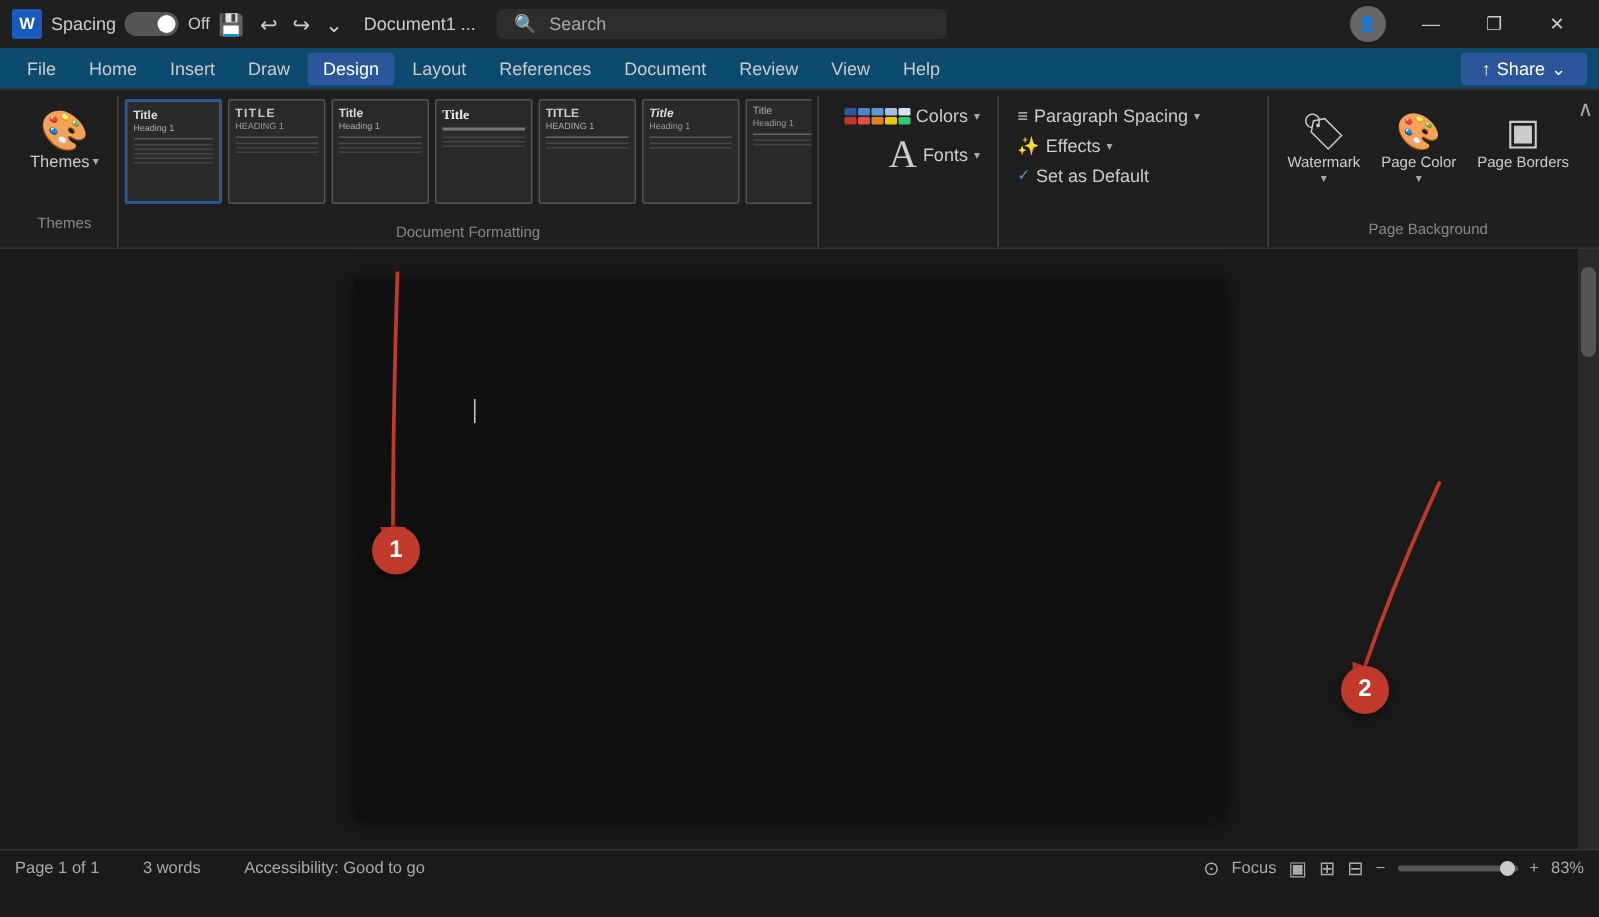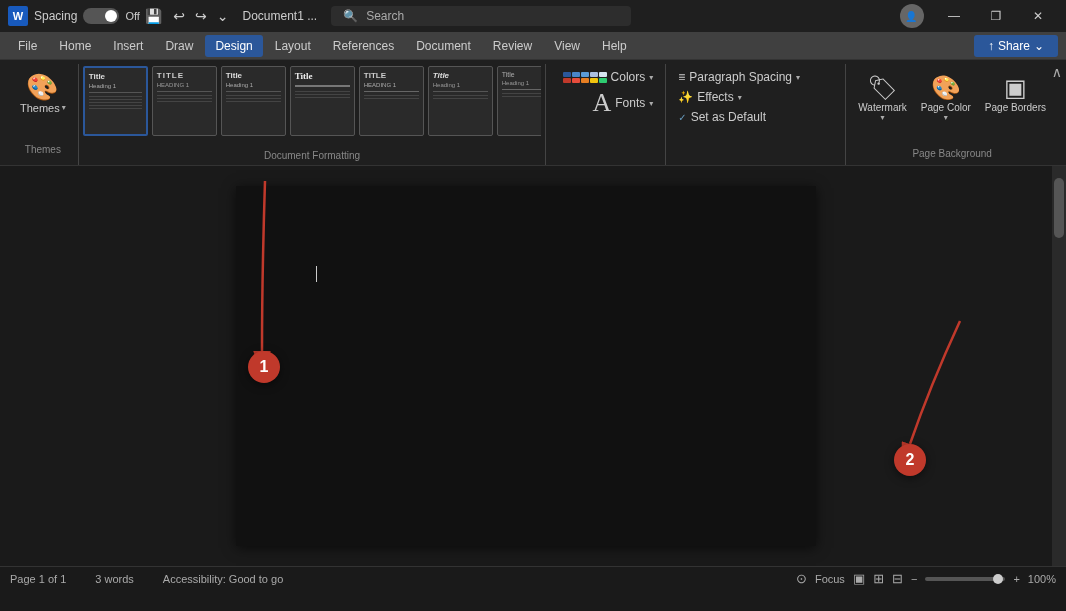--- a/index.html
+++ b/index.html
@@ -116,21 +116,21 @@
       align-items: center;
       justify-content: center;
       font-size: 12px;
       color: #ccc;
       cursor: pointer;
     }
 
     
     .menu-bar {
       height: 28px;
-      background: #404040;
+      background: #0c4a6e;
       display: flex;
       align-items: center;
       padding: 0 8px;
       gap: 2px;
       border-bottom: 1px solid #333;
     }
     .menu-item {
       padding: 4px 10px;
       font-size: 12px;
       color: #ccc;
@@ -589,16 +589,16 @@
       <span class="status-icon">⊙</span>
       <span>Focus</span>
       <span class="status-icon">▣</span>
       <span class="status-icon">⊞</span>
       <span class="status-icon">⊟</span>
       <span style="cursor:pointer;">−</span>
       <div class="zoom-slider">
         <div class="zoom-thumb"></div>
       </div>
       <span style="cursor:pointer;">+</span>
-      <span>100%</span>
+      <span>83%</span>
     </div>
   </div>
 </div>
 
 </body></html>

